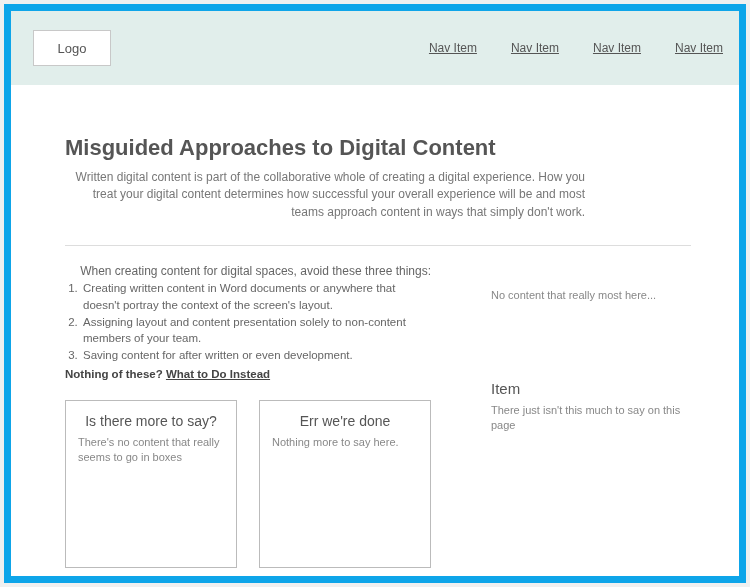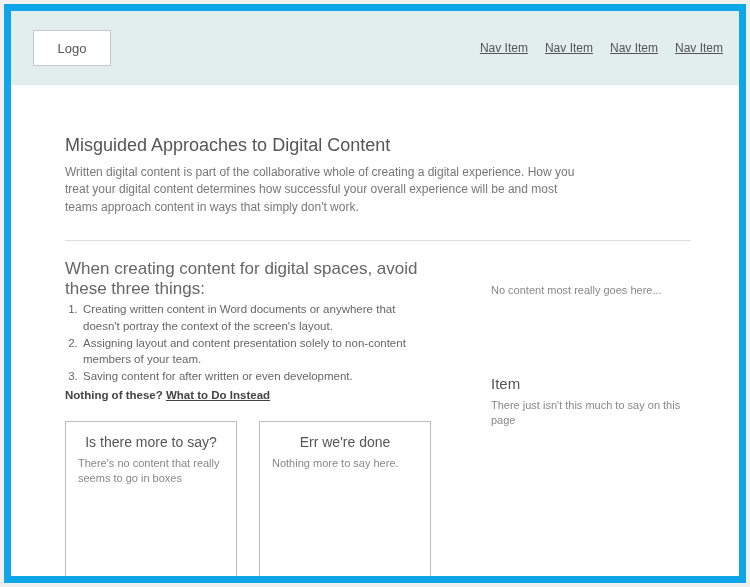--- a/index.html
+++ b/index.html
@@ -29,59 +29,61 @@
     width: 78px;
     height: 36px;
     display: flex;
     align-items: center;
     justify-content: center;
     color: #555;
     font-size: 13px;
   }
   .nav {
     display: flex;
-    gap: 17px;
+    gap: 34px;
     padding-right: 6px;
   }
   .nav a {
     font-size: 12px;
     color: #555;
     text-decoration: underline;
     cursor: pointer;
   }
   .content {
     padding: 50px 48px 0 54px;
   }
   .title {
-    font-size: 18px;
-    font-weight: 400;
+    font-size: 22px;
+    font-weight: 700;
     color: #555;
     margin-bottom: 8px;
   }
   .intro {
     font-size: 12px;
     color: #777;
     line-height: 1.45;
     max-width: 520px;
+    text-align: right;
   }
   hr.divider {
     border: none;
     border-top: 1px solid #ddd;
     margin: 24px 0 18px 0;
   }
   .columns {
     display: flex;
     gap: 60px;
   }
   .left-col { width: 370px; }
   .right-col { width: 210px; padding-top: 24px; }
   .lead {
-    font-size: 17px;
+    font-size: 12px;
     color: #666;
     margin-bottom: 2px;
+    text-align: right;
   }
   ol.points {
     list-style: decimal;
     padding-left: 16px;
     font-size: 11.5px;
     color: #666;
     line-height: 1.45;
   }
   ol.points li { padding-left: 2px; }
   .guilty {
@@ -163,21 +165,21 @@
           </div>
           <div class="box">
             <div class="box-title">Err we're done</div>
             <div class="box-text">Nothing more to say here.</div>
           </div>
         </div>
       </div>
 
       <div class="right-col">
         <div>
-          <div class="side-text">No content most really goes here...</div>
+          <div class="side-text">No content that really most here...</div>
         </div>
         <div class="side-block2">
           <div class="side-title">Item</div>
           <div class="side-text">There just isn't this much to say on this page</div>
         </div>
       </div>
     </div>
   </div>
 </div>
 

